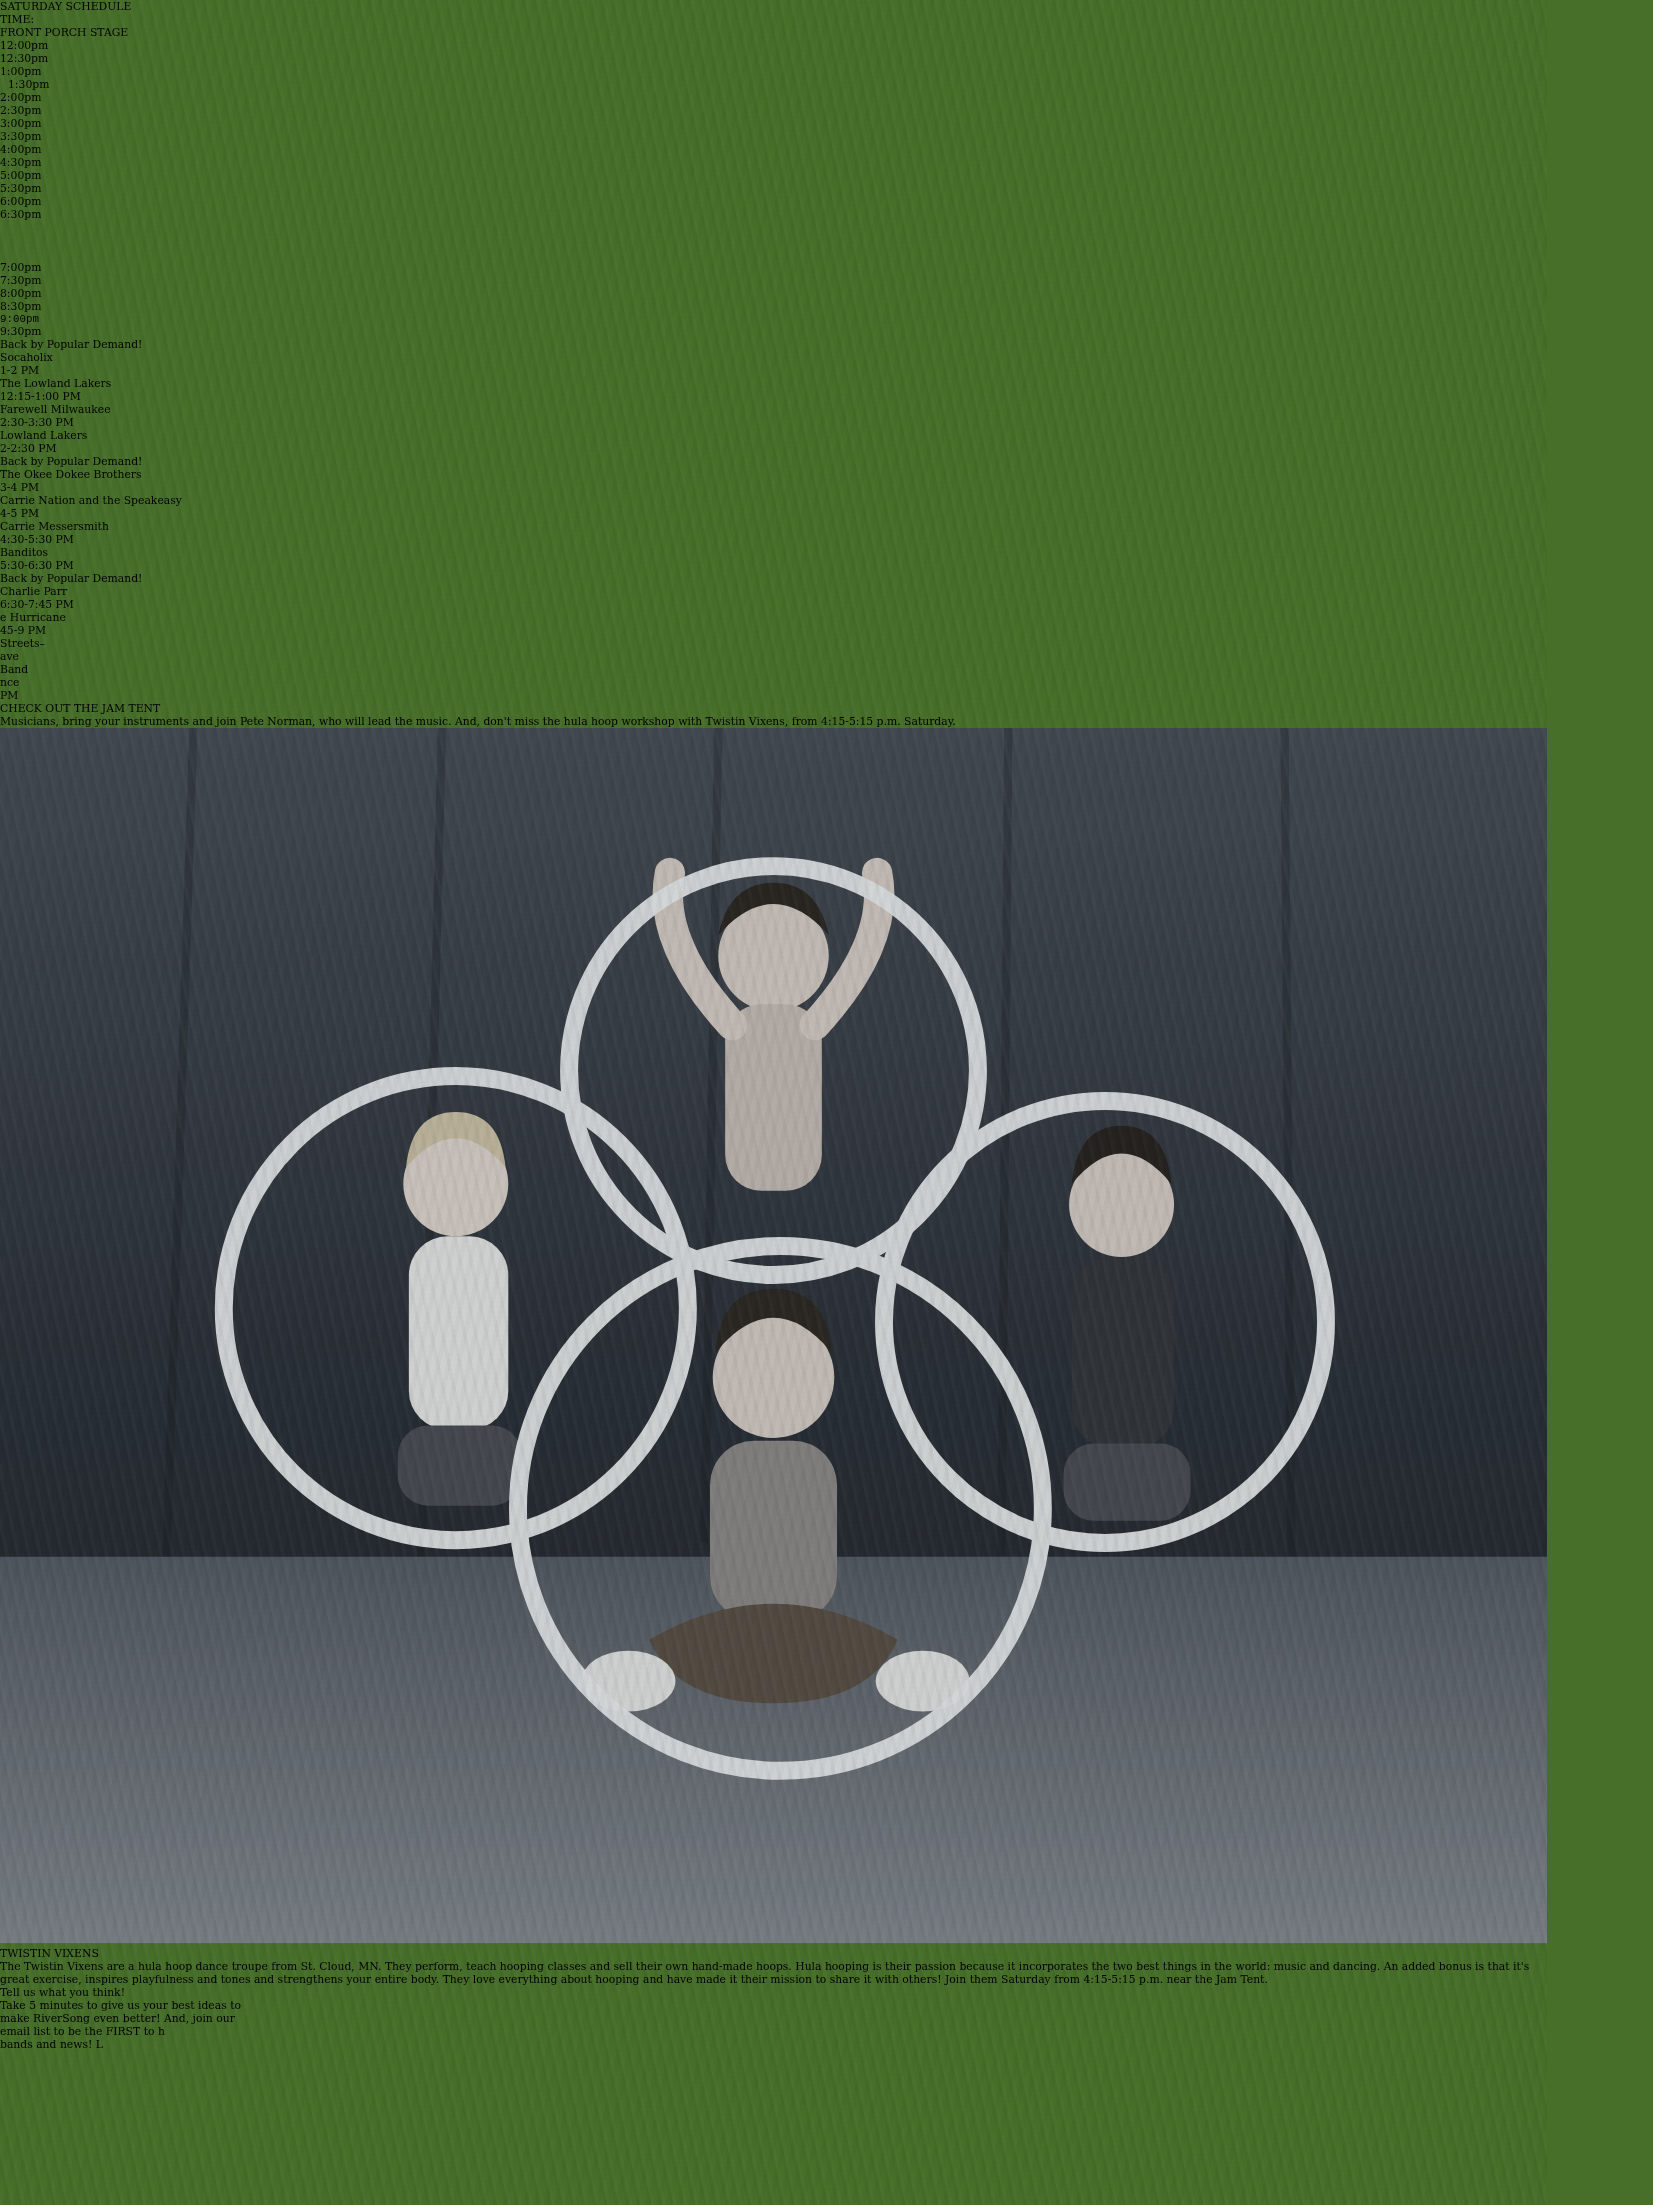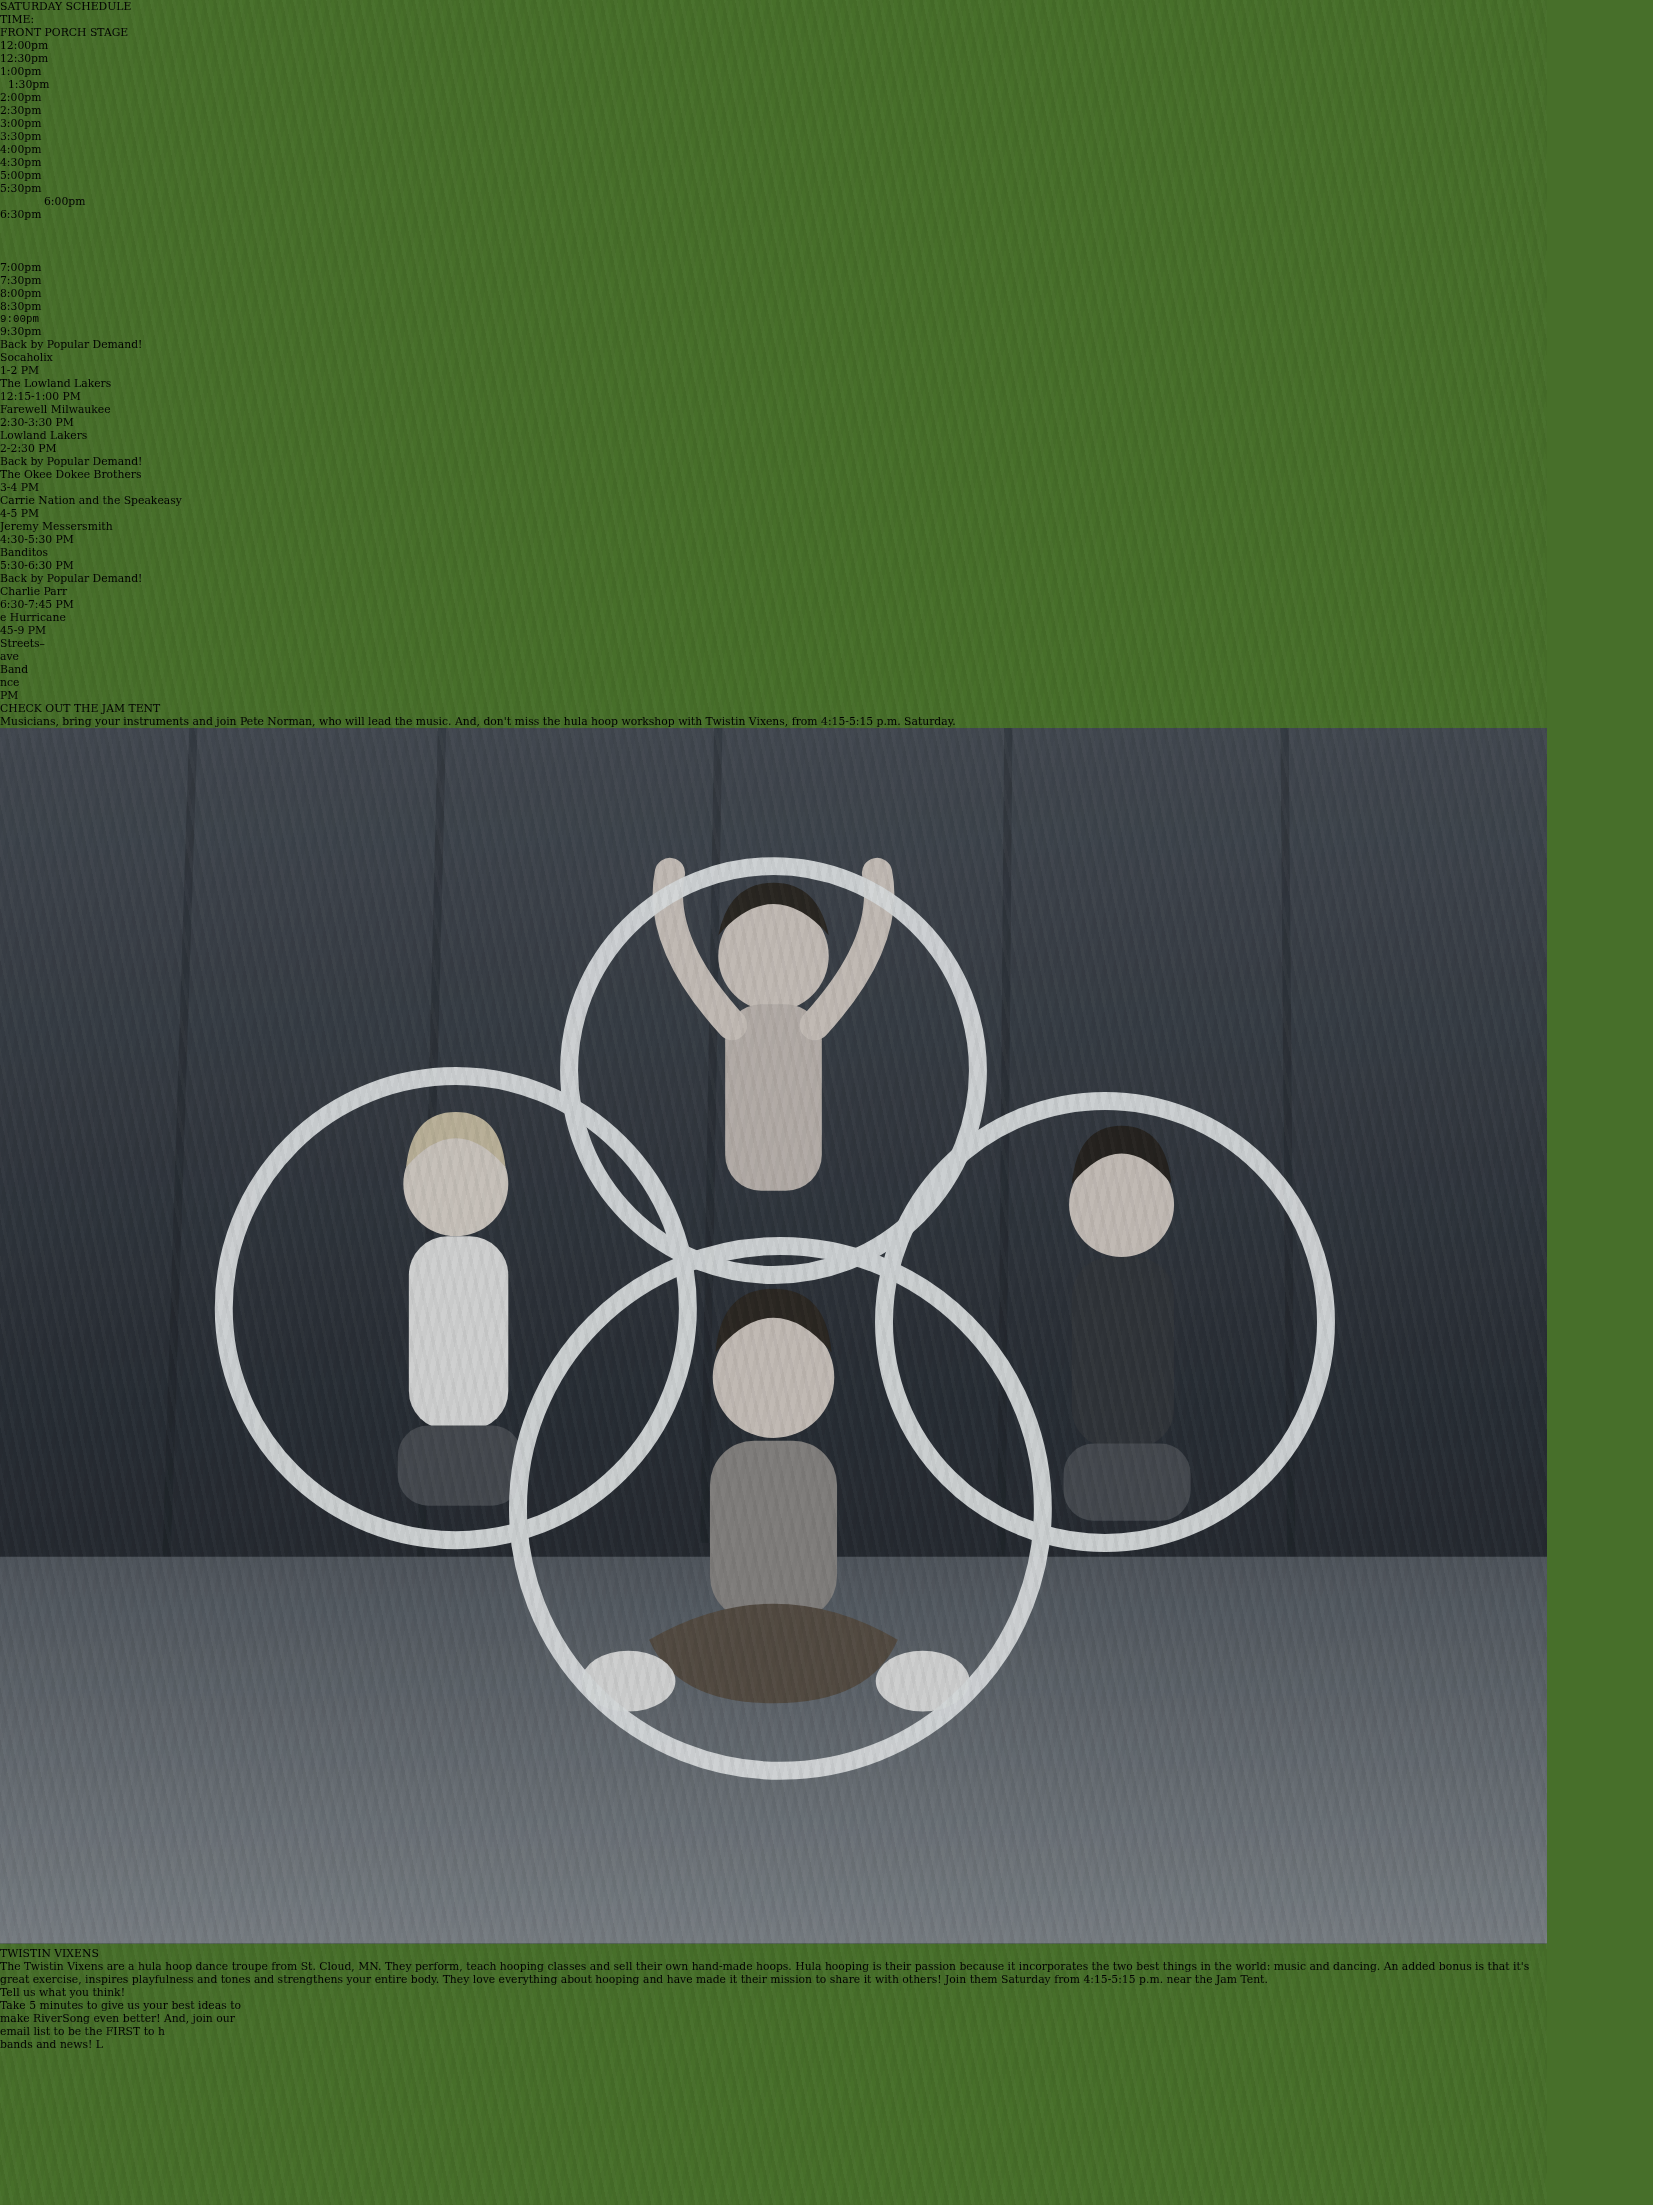--- a/index.html
+++ b/index.html
@@ -122,21 +122,21 @@
           <div class="row gray" style="top: 151px;"><span class="t">1:00pm</span></div>
           <div class="row lite" style="top: 227px; margin-left: 8px;"><span class="t">1:30pm</span></div>
           <div class="row gray" style="top: 303px;"><span class="t">2:00pm</span></div>
           <div class="row lite" style="top: 378px;"><span class="t">2:30pm</span></div>
           <div class="row gray" style="top: 454px;"><span class="t">3:00pm</span></div>
           <div class="row lite" style="top: 530px;"><span class="t">3:30pm</span></div>
           <div class="row gray" style="top: 605px;"><span class="t">4:00pm</span></div>
           <div class="row lite" style="top: 681px;"><span class="t">4:30pm</span></div>
           <div class="row gray" style="top: 757px;"><span class="t">5:00pm</span></div>
           <div class="row lite" style="top: 832px;"><span class="t">5:30pm</span></div>
-          <div class="row gray" style="top: 908px; padding-left: 44px;"><span class="t">6:00pm</span></div>
+          <div class="row gray" style="top: 908px;"><span class="t">6:00pm</span></div>
           <div class="row lite" style="top: 984px;"><span class="t">6:30pm</span></div>
           <div class="row gray" style="top: 1059px; margin-top: 40px;"><span class="t">7:00pm</span></div>
           <div class="row lite" style="top: 1135px;"><span class="t">7:30pm</span></div>
           <div class="row gray" style="top: 1211px;"><span class="t">8:00pm</span></div>
           <div class="row lite" style="top: 1286px;"><span class="t">8:30pm</span></div>
           <div class="row gray" style="top: 1362px; font-family: Liberation Mono, monospace;"><span class="t">9:00pm</span></div>
           <div class="row lite" style="top: 1438px;"><span class="t">9:30pm</span></div>
           <div class="row gray" style="top: 1513px;"></div>
           <div class="row lite" style="top: 1589px;"></div>
           <div class="row gray" style="top: 1665px;"></div>
@@ -165,21 +165,21 @@
       <div class="ev ev-okee">
         <div class="ev-badge">Back by Popular Demand!</div>
         <div class="ev-name">The Okee Dokee Brothers</div>
         <div class="ev-time">3-4 PM</div>
       </div>
       <div class="ev ev-carrie">
         <div class="ev-name">Carrie Nation and the Speakeasy</div>
         <div class="ev-time">4-5 PM</div>
       </div>
       <div class="ev ev-jeremy">
-        <div class="ev-name">Jeremy Messersmith</div>
+        <div class="ev-name">Carrie Messersmith</div>
         <div class="ev-time">4:30-5:30 PM</div>
       </div>
       <div class="ev ev-banditos">
         <div class="ev-name">Banditos</div>
         <div class="ev-time">5:30-6:30 PM</div>
       </div>
       <div class="ev ev-charlie">
         <div class="ev-badge">Back by Popular Demand!</div>
         <div class="ev-name">Charlie Parr</div>
         <div class="ev-time">6:30-7:45 PM</div>

